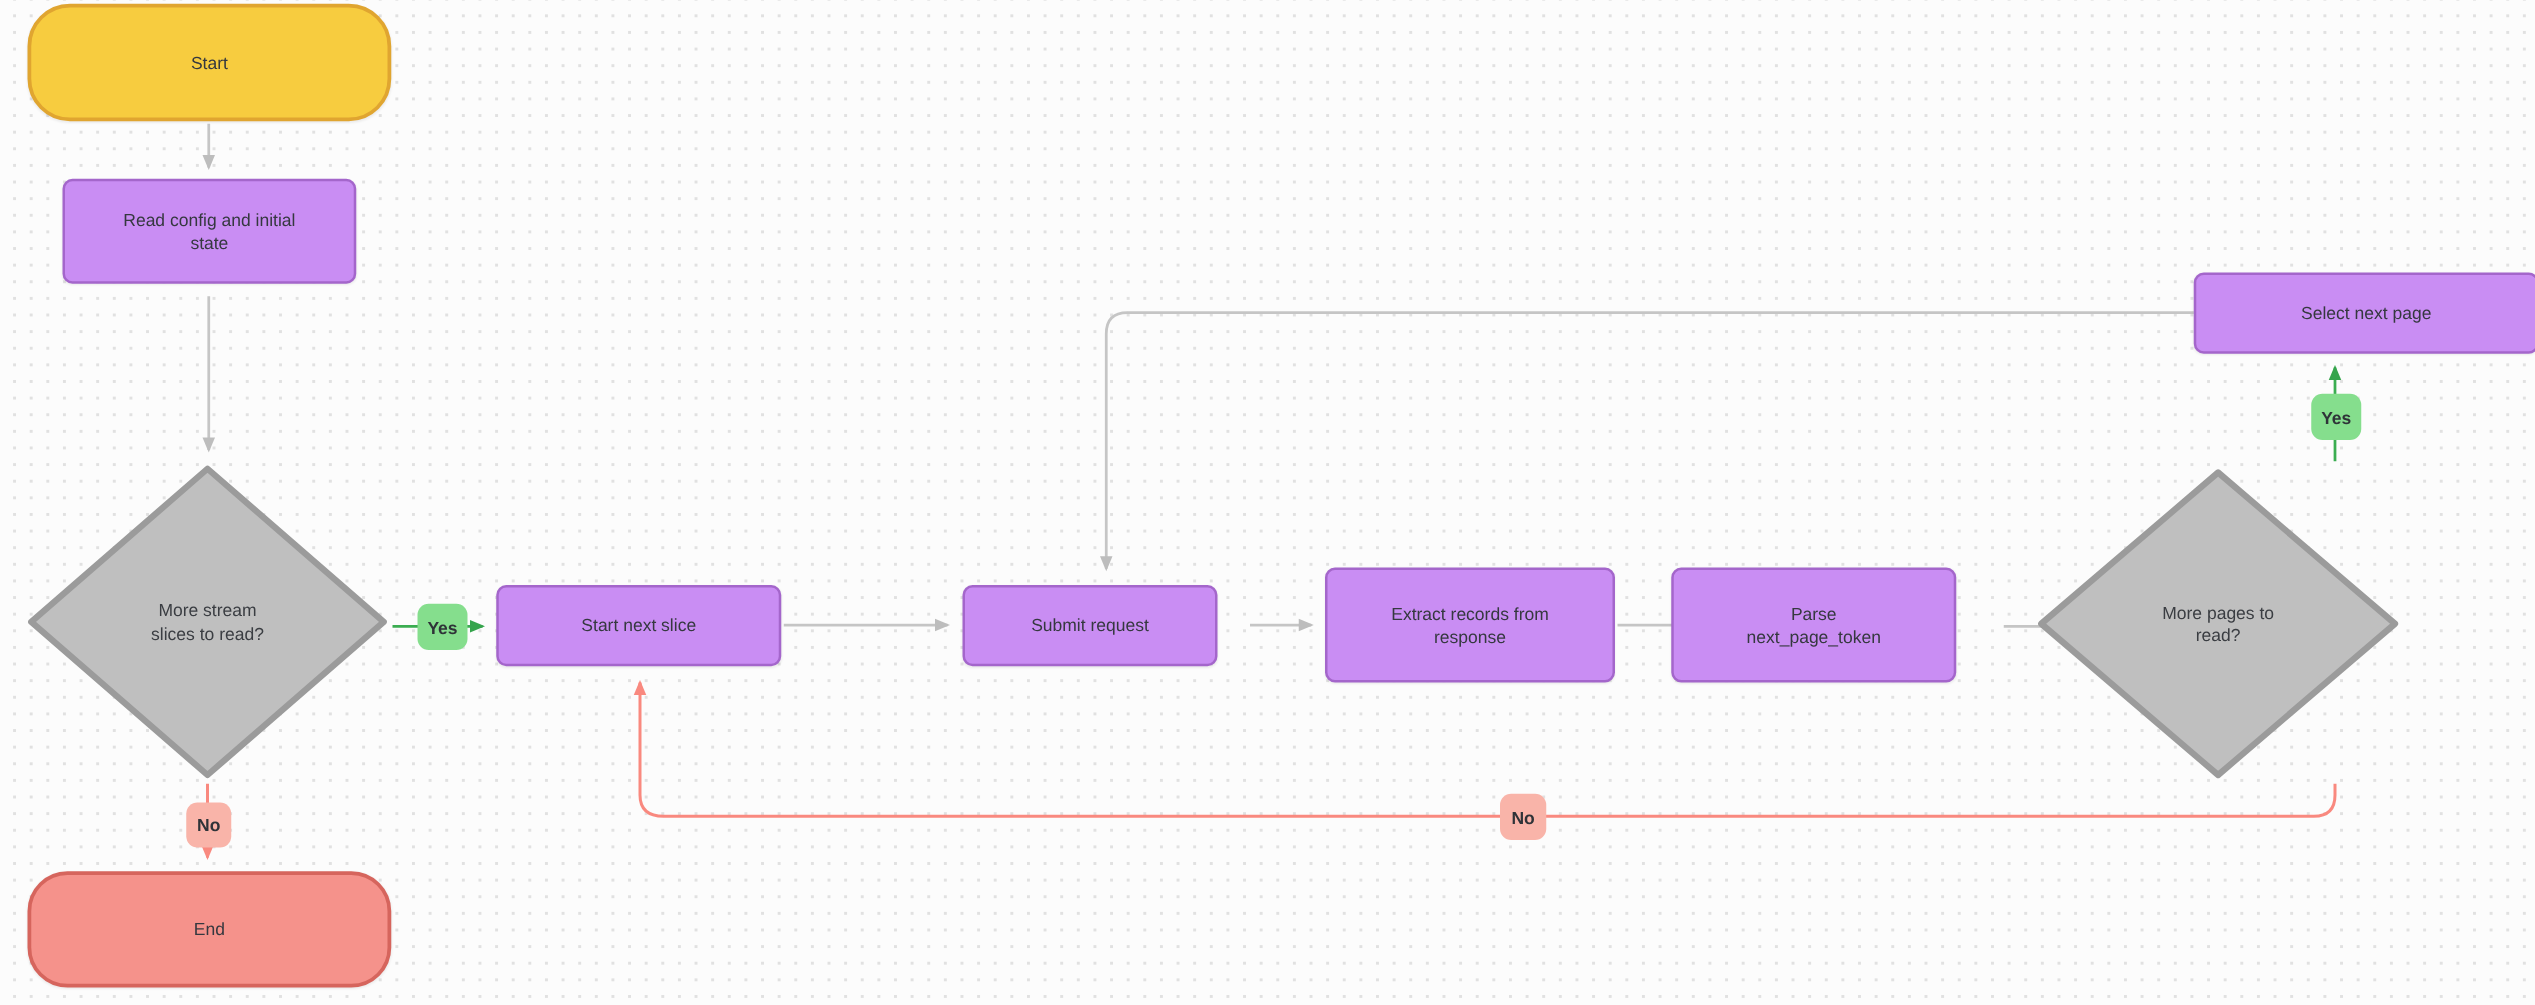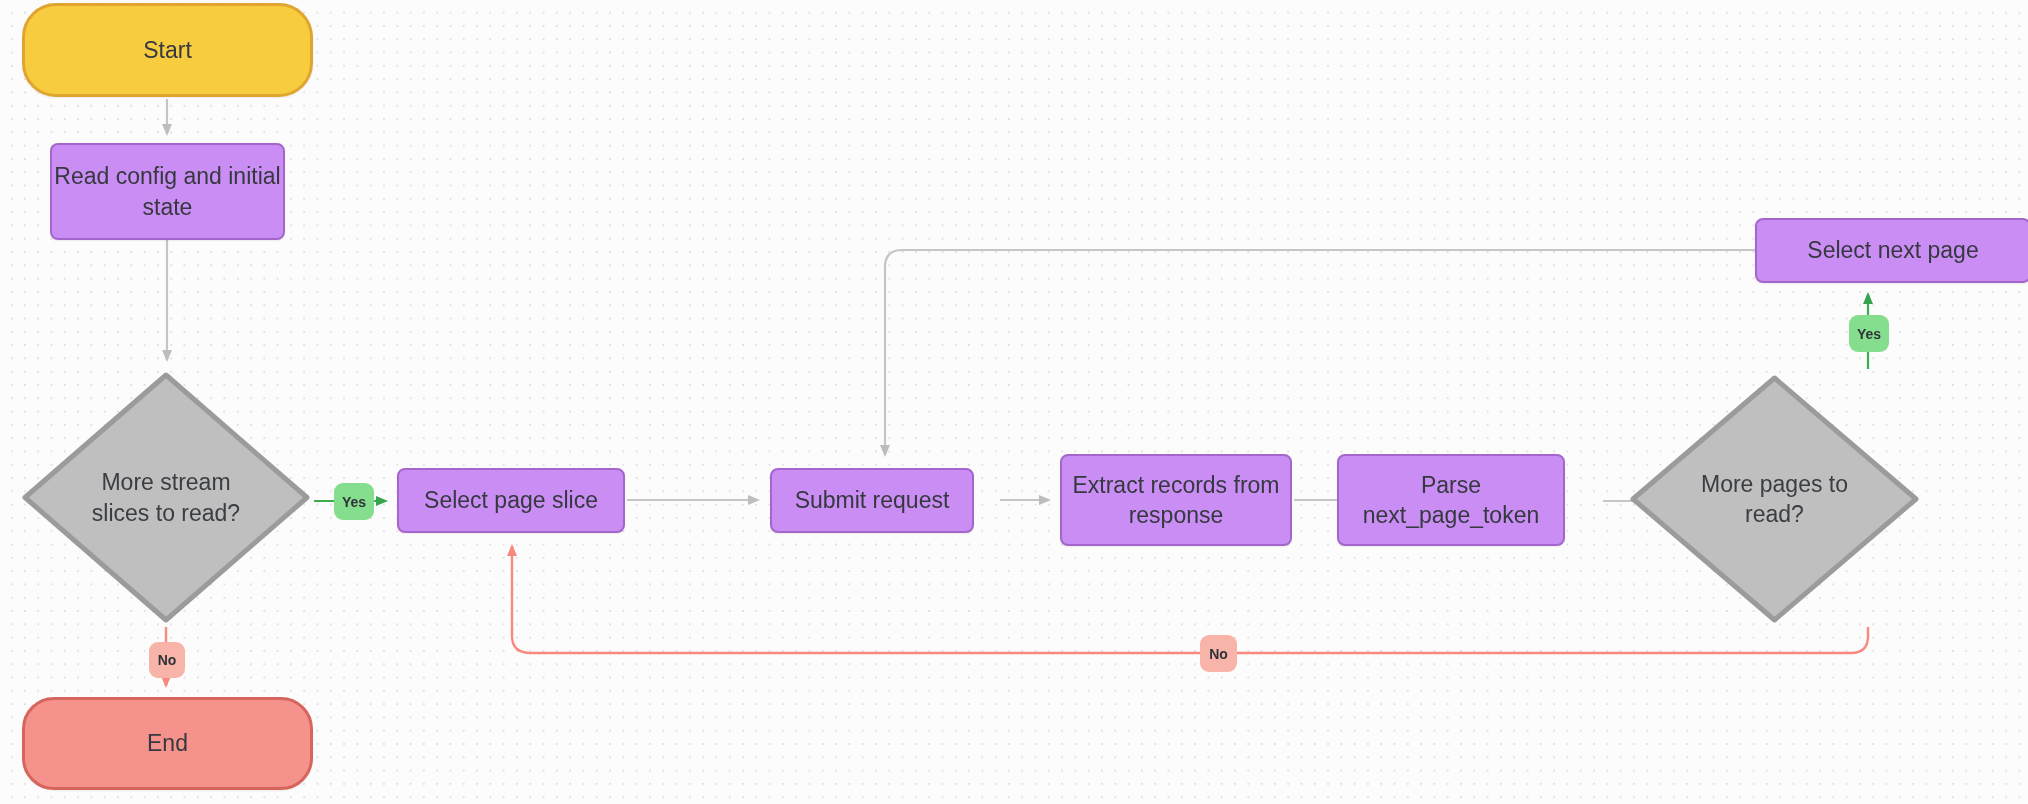--- a/index.html
+++ b/index.html
@@ -27,21 +27,21 @@
   .edge.gray  { stroke: #C5C5C5; stroke-width: 2.2; }
   .edge.green { stroke: #3BAD51; stroke-width: 2.2; }
   .edge.pink  { stroke: #F9897F; stroke-width: 2.4; }
 
   .node {
     position: absolute;
     display: flex;
     align-items: center;
     justify-content: center;
     text-align: center;
-    font-size: 23px;
+    font-size: 14px;
     line-height: 1.32;
     color: #35383F;
     white-space: pre-line;
     box-sizing: border-box;
   }
   .node.process {
     background: #C98DF3;
     border: 2px solid #A466CB;
     border-radius: 8px;
     box-shadow: 0 1px 2px rgba(0,0,0,0.07);
@@ -62,21 +62,21 @@
   .node.decision > svg.diamond-shape { position: absolute; inset: 0; width: 100%; height: 100%; }
   .node.decision > .diamond-label {
     position: relative;
     z-index: 1;
     color: #3A3D42;
     white-space: pre-line;
   }
 
   
   .n-start             { left: 22px;   top: 3px;   width: 291px; height: 94px; }
-  .n-read-config       { left: 50px;   top: 143px; width: 235px; height: 97px; }
+  .n-read-config       { left: 50px;   top: 143px; width: 235px; height: 84px; }
   .n-more-slices       { left: 20px;   top: 370px; width: 292px; height: 255px; }
   .n-select-next-slice { left: 397px;  top: 468px; width: 228px; height: 65px; }
   .n-submit-request    { left: 770px;  top: 468px; width: 204px; height: 65px; }
   .n-extract-records   { left: 1060px; top: 454px; width: 232px; height: 92px; }
   .n-parse-token       { left: 1337px; top: 454px; width: 228px; height: 92px; }
   .n-more-pages        { left: 1628px; top: 373px; width: 293px; height: 252px; }
   .n-select-next-page  { left: 1755px; top: 218px; width: 276px; height: 65px; }
   .n-end               { left: 22px;   top: 697px; width: 291px; height: 93px; }
 
   .badge {
@@ -139,21 +139,21 @@
 
   <div class="node decision n-more-slices">
     <svg class="diamond-shape" viewBox="0 0 292 255" xmlns="http://www.w3.org/2000/svg">
       <path d="M146,5 L287,127.5 L146,250 L5,127.5 Z" fill="#BFBFBF" stroke="#9B9B9B" stroke-width="5" stroke-linejoin="round"></path>
     </svg>
     <span class="diamond-label">More stream
 slices to read?</span>
   </div>
 
   <div class="node process n-select-next-slice">
-    <span>Select page slice</span>
+    <span>Start next slice</span>
   </div>
 
   <div class="node process n-submit-request">
     <span>Submit request</span>
   </div>
 
   <div class="node process n-extract-records">
     <span>Extract records from
 response</span>
   </div>

